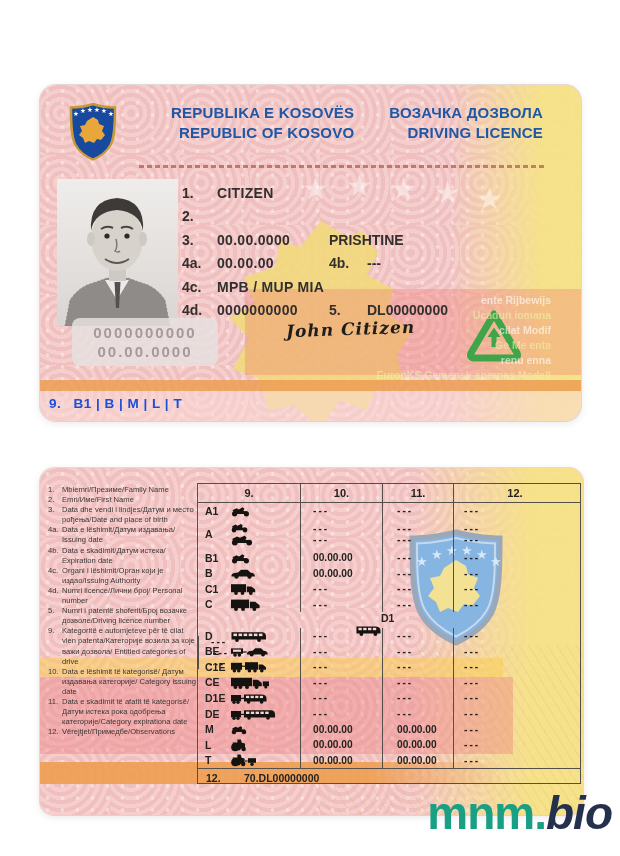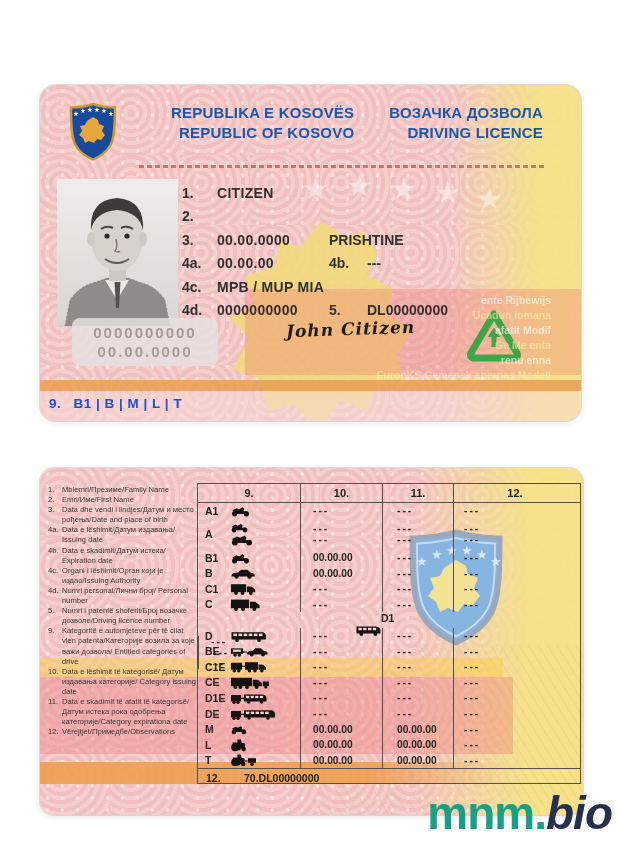--- a/index.html
+++ b/index.html
@@ -183,21 +183,21 @@
 
     <svg class="triangle" viewBox="0 0 60 58">
       <path d="M30 7 L53 46 Q55 51 49 51 L11 51 Q5 51 7 46 Z" fill="none" stroke="#3fa548" stroke-width="7" stroke-linejoin="round"></path>
       <path d="M30 24 L30 40" stroke="#3fa548" stroke-width="5"></path>
       <path d="M23.5 30 L30 20.5 L36.5 30 Z" fill="#3fa548"></path>
     </svg>
 
     <div class="ghost">
         <div style="color: rgba(255, 255, 255, 0.6);">ente Rijbewijs</div>
         <div style="color: rgba(240, 240, 170, 0.6);">Ucadun iomana</div>
-        <div style="color: rgba(255, 255, 255, 0.6);">afatit Modif</div>
+        <div style="color: rgba(255, 255, 255, 0.6);">cilat Modif</div>
         <div style="color: rgba(240, 240, 170, 0.6);">Ge Me enta</div>
         <div style="color: rgba(255, 255, 255, 0.6);">renu enna</div>
         <div style="color: rgba(240, 240, 170, 0.6);">EuropKS Gemensk apernas Modell</div>
       </div>
 
     <div class="orange-strip"></div>
     <div class="bottom-strip"></div>
     <div class="cats">
       <span>9.</span>
       <span style="margin-left:8px;">B1 | B | M | L | T</span>
@@ -224,21 +224,21 @@
       <text x="86" y="40" font-size="13" fill="#d8e8f8">★</text>
     </svg>
 
     <div class="legend">
         <div class="legend-item"><span class="lg-num">1.</span><span>Mbiemri/Презиме/Family Name</span></div>
         <div class="legend-item"><span class="lg-num">2.</span><span>Emri/Име/First Name</span></div>
         <div class="legend-item"><span class="lg-num">3.</span><span>Data dhe vendi i lindjes/Датум и место рођења/Date and place of birth</span></div>
         <div class="legend-item"><span class="lg-num">4a.</span><span>Data e lëshimit/Датум издавања/ Issuing date</span></div>
         <div class="legend-item"><span class="lg-num">4b.</span><span>Data e skadimit/Датум истека/ Expiration date</span></div>
         <div class="legend-item"><span class="lg-num">4c.</span><span>Organi i lëshimit/Орган који је издао/Issuing Authority</span></div>
-        <div class="legend-item"><span class="lg-num">4d.</span><span>Numri personal/Лични број/ Personal number</span></div>
+        <div class="legend-item"><span class="lg-num">4d.</span><span>Numri licence/Лични број/ Personal number</span></div>
         <div class="legend-item"><span class="lg-num">5.</span><span>Numri i patentë shoferit/Број возачке дозволе/Driving licence number</span></div>
         <div class="legend-item"><span class="lg-num">9.</span><span>Kategoritë e automjeteve për të cilat vlen patenta/Категорије возила за које важи дозвола/ Entitled categories of drive</span></div>
         <div class="legend-item"><span class="lg-num">10.</span><span>Data e lëshimit të kategorisë/ Датум издавања категорије/ Category issuing date</span></div>
         <div class="legend-item"><span class="lg-num">11.</span><span>Data e skadimit të afatit të kategorisë/Датум истека рока одобрења категорије/Category expirationa date</span></div>
         <div class="legend-item"><span class="lg-num">12.</span><span>Vërejtjet/Примедбе/Observations</span></div>
       </div>
 
     <div class="btable">
       <div class="t-header">
           <div class="t-hcell" style="width: 102px;">9.</div>

